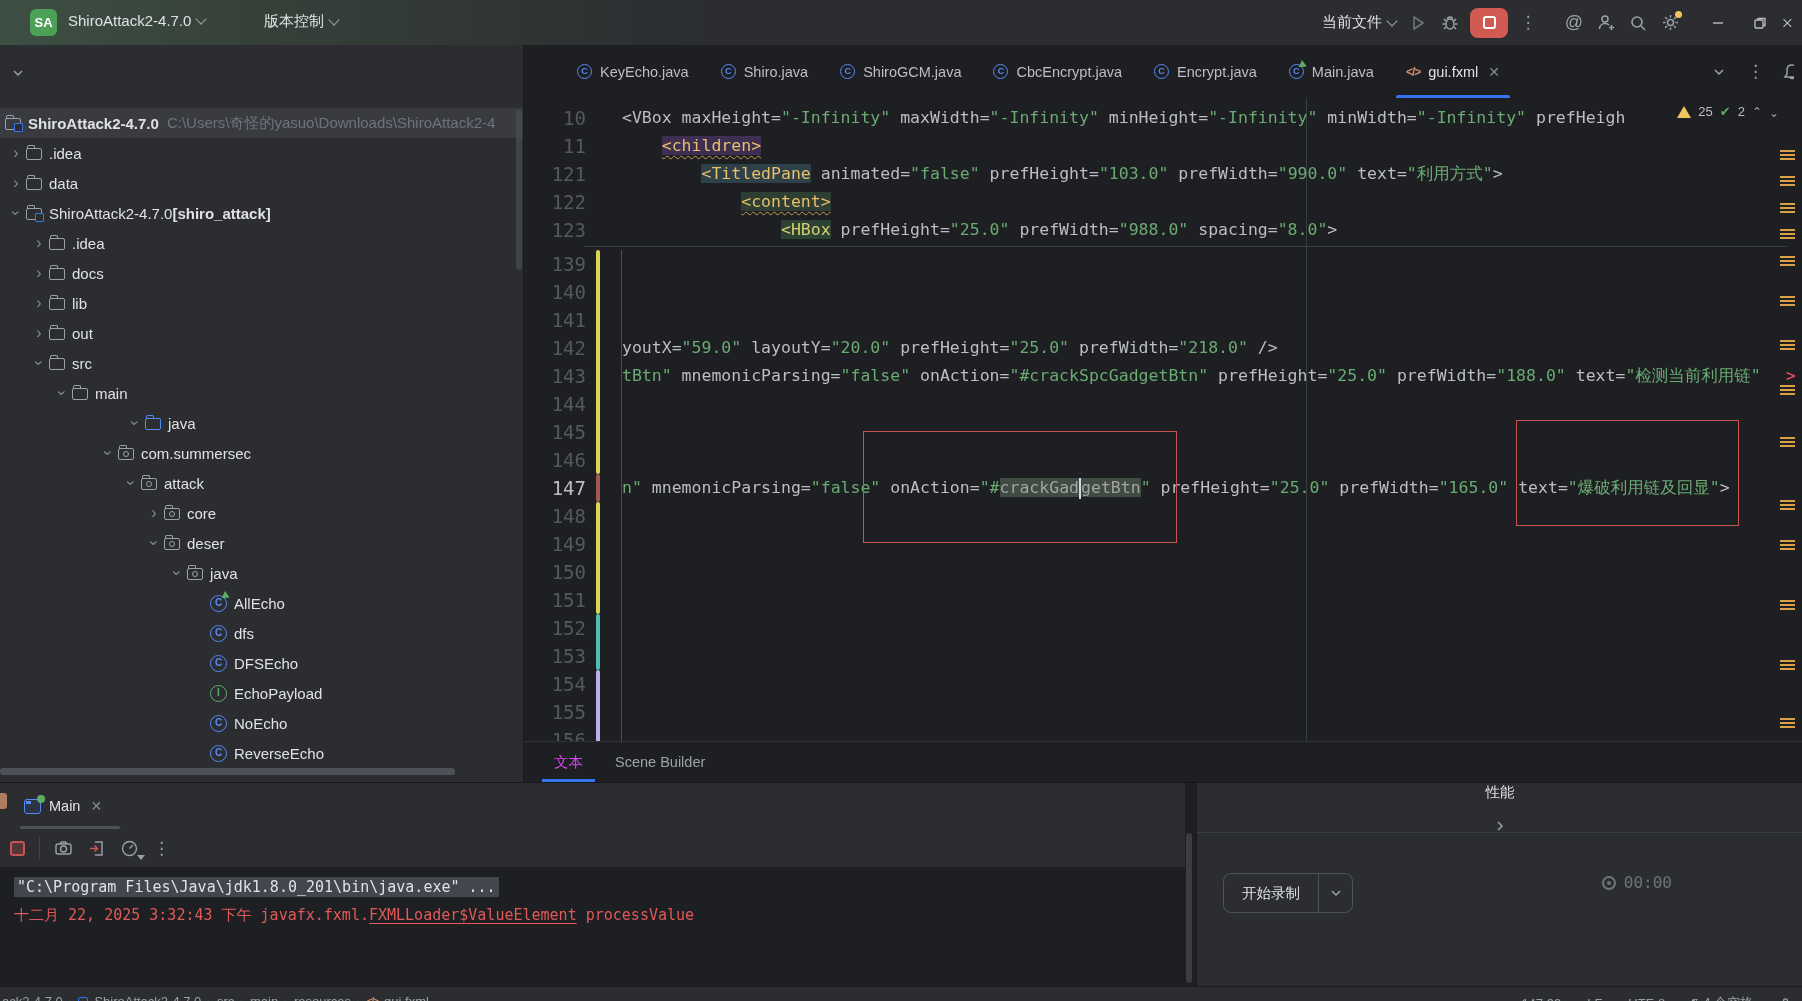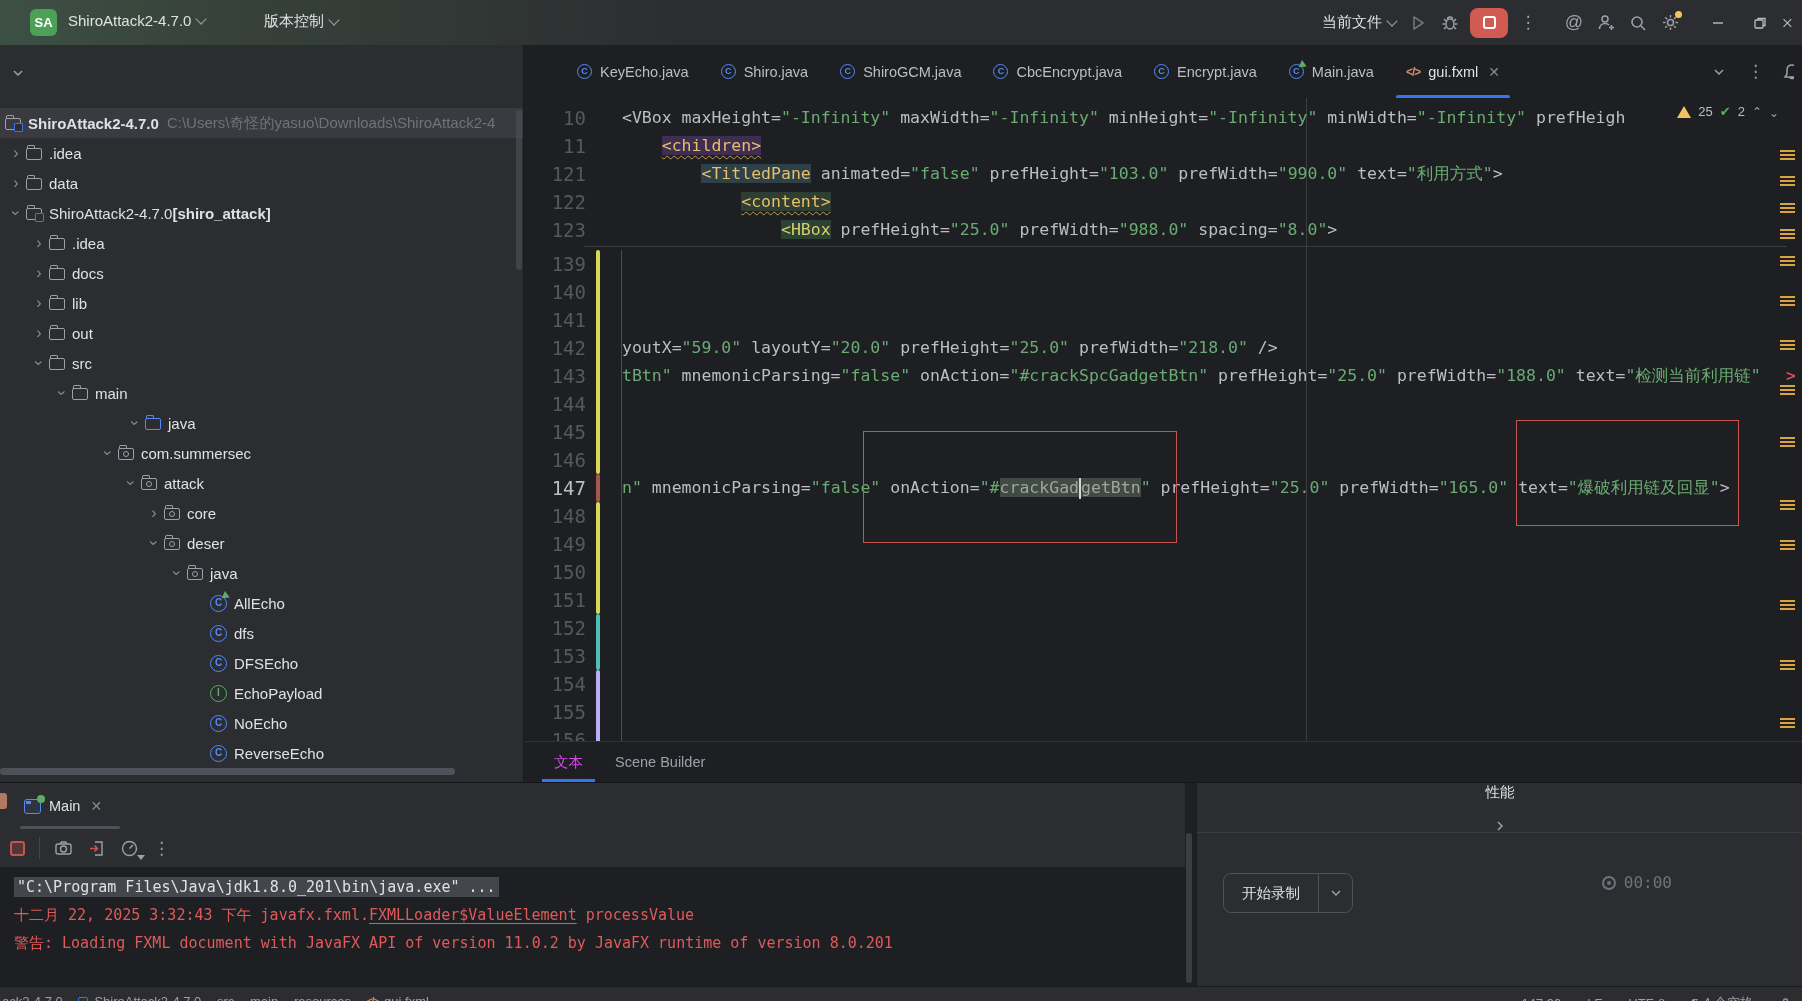--- a/index.html
+++ b/index.html
@@ -490,21 +490,20 @@
           <circle cx="9.5" cy="9.5" r="7"></circle>
             <path d="M9.5 9.5 L13 6"></path>
         </svg>
         <span style="position:absolute;right:-6px;bottom:-2px;width:0;height:0;border-left:4px solid transparent;border-right:4px solid transparent;border-top:5px solid #9da0a8;"></span>
       </span>
       <span class="kebab">⋮</span>
     </div>
     <div id="console-out">
         <div class="conline con-out" style="top: 8px;"><span class="con-sel">"C:\Program Files\Java\jdk1.8.0_201\bin\java.exe" ...</span></div>
         <div class="conline con-err" style="top: 36px;"><span>十二月 22, 2025 3:32:43 下午 javafx.fxml.</span><span class="con-link">FXMLLoader$ValueElement</span><span> processValue</span></div>
-        <div class="conline con-err" style="top: 64px;"><span>警告: Loading FXML document with JavaFX API of version 11.0.2 by JavaFX runtime of version 8.0.201</span></div>
       </div>
     <div class="vscroll" style="left:1186px;top:50px;height:150px;"></div>
 
     <div id="profiler">
       <div class="hdr">
         <span>性能</span>
         <span>
           <svg width="12" height="12" viewBox="0 0 12 12" stroke="#9da0a8" stroke-width="1.5" fill="none">
               <path d="M4 2 L8 6 L4 10"></path>
             </svg>

